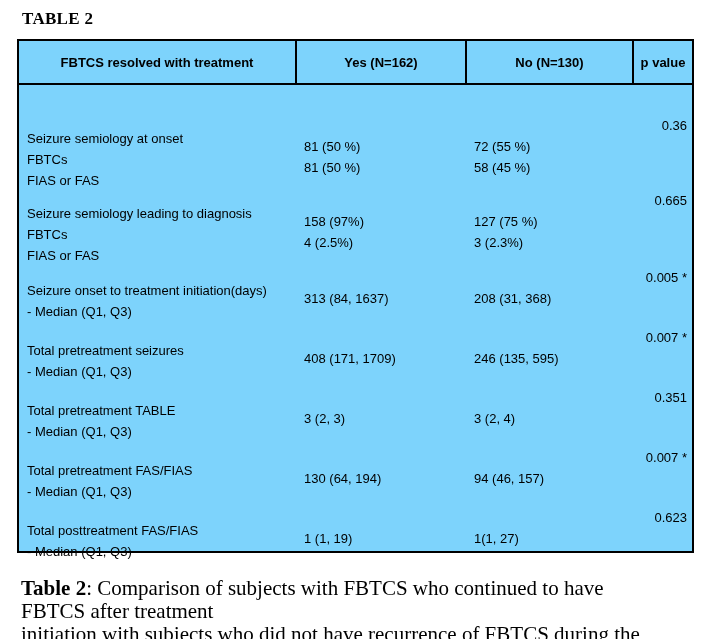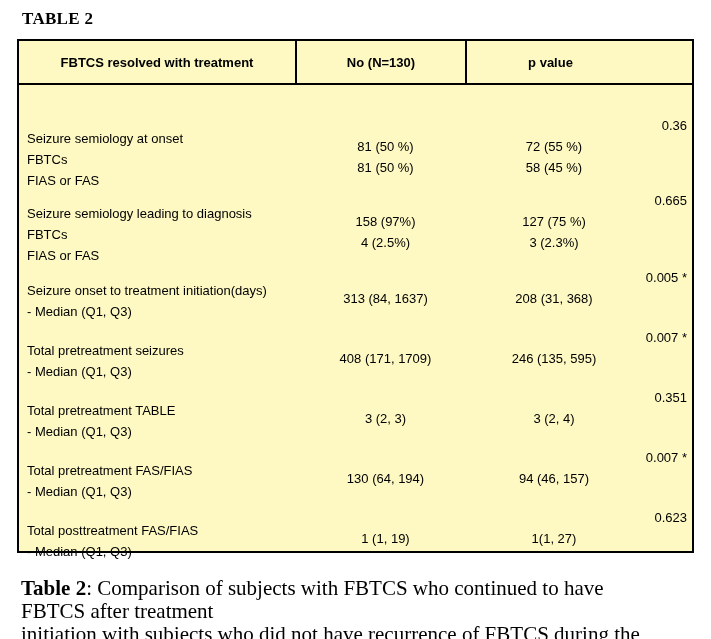--- a/index.html
+++ b/index.html
@@ -14,21 +14,21 @@
   .doc-title {
     position: absolute; left: 22px; top: 9px;
     font-family: "Liberation Serif", "DejaVu Serif", serif;
     font-size: 17px; font-weight: bold; letter-spacing: 0.3px;
   }
   .table-box {
     position: absolute; left: 17px; top: 39px;
     width: 677px; height: 514px;
     border: 2px solid #000;
     box-sizing: border-box;
-    background: #fef9c3;
+    background: #7dd3fc;
   }
   .hdr {
     display: grid;
     grid-template-columns: 278px 170px 167px 58px;
     height: 44px;
     border-bottom: 2px solid #000;
     box-sizing: border-box;
   }
   .hc {
     display: flex; align-items: center; justify-content: center;
@@ -45,37 +45,38 @@
   .group.g3 { margin-top: 14px; }
   .line {
     display: grid;
     grid-template-columns: 278px 170px 167px 58px;
     height: 21px;
     align-items: center;
     font-size: 13px;
     white-space: nowrap;
   }
   .c-label { padding-left: 8px; margin-top: 27px; }
-  .c-val   { padding-left: 7px; text-align: center; }
+  .c-val   { padding-left: 7px; }
   .c-p     { text-align: right; padding-right: 5px; }
   .caption {
     position: absolute; left: 21px; top: 577px; width: 640px;
     font-family: Liberation Serif, serif;
     font-size: 21px; line-height: 23px;
   }
   .caption .bold { font-weight: bold; }
 </style>
 </head>
 <body>
 
 <div class="doc-title">TABLE 2</div>
 
 <div class="table-box">
   <div class="hdr">
     <div class="hc">FBTCS resolved with treatment</div>
+    <div class="hc">Yes (N=162)</div>
     <div class="hc">No (N=130)</div>
     <div class="hc">p value</div>
   </div>
 
   <div class="tbody">
 
     <div class="group g1">
       <div class="line">
         <div class="c-label">Seizure semiology at onset</div>
         <div class="c-val"></div>

